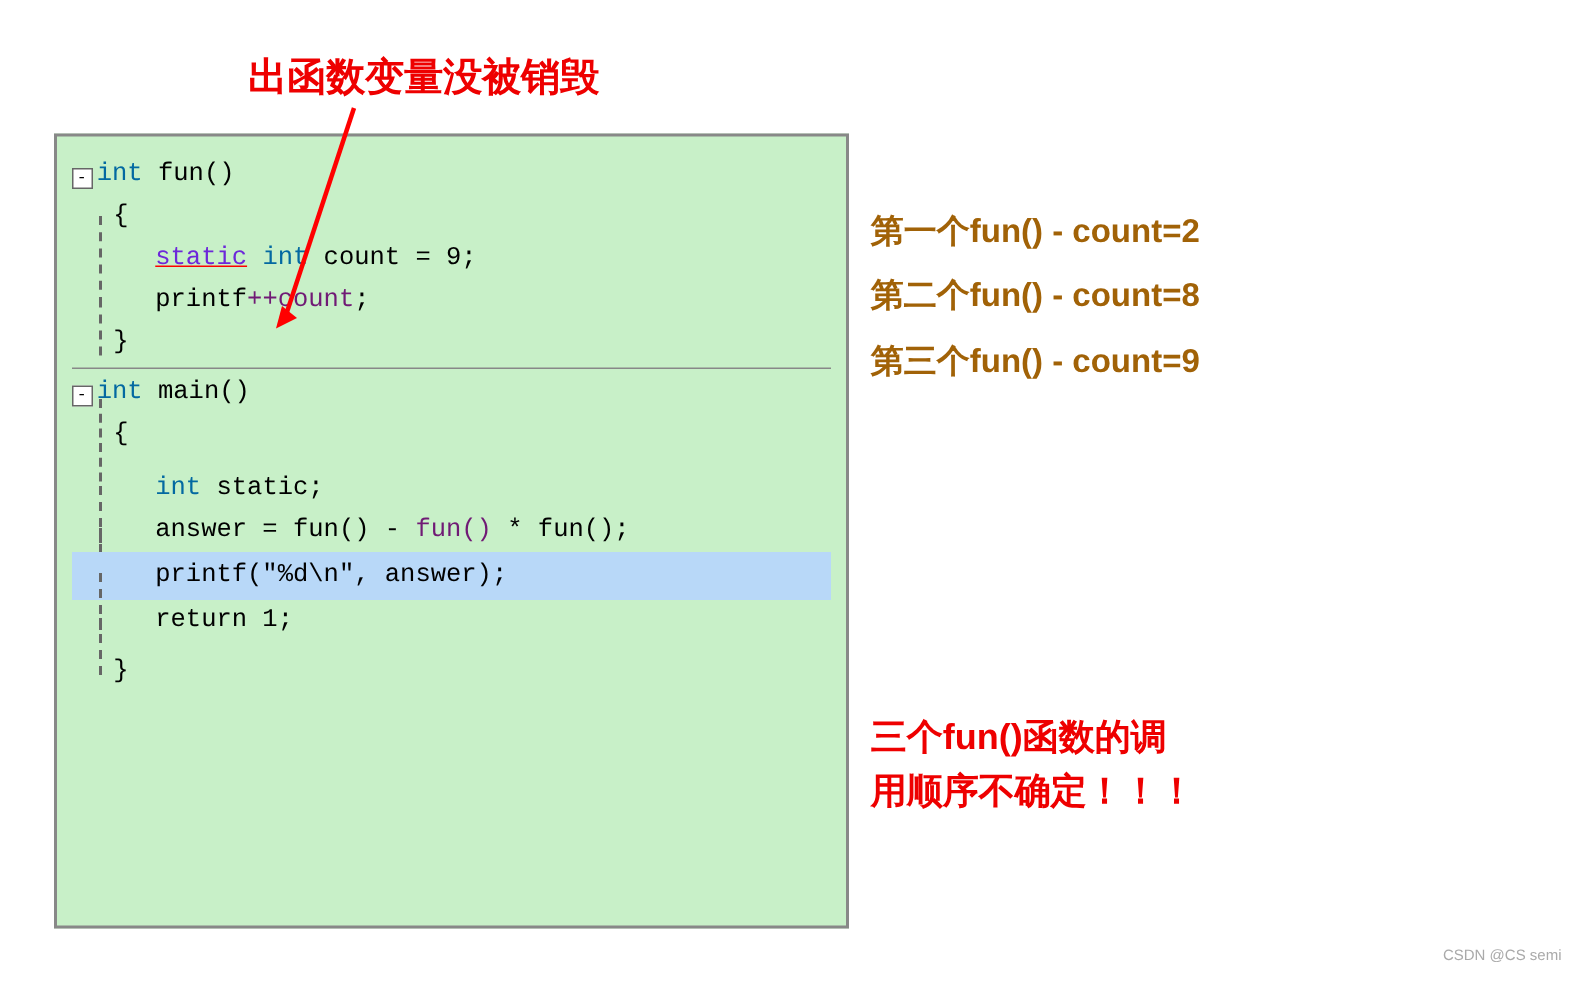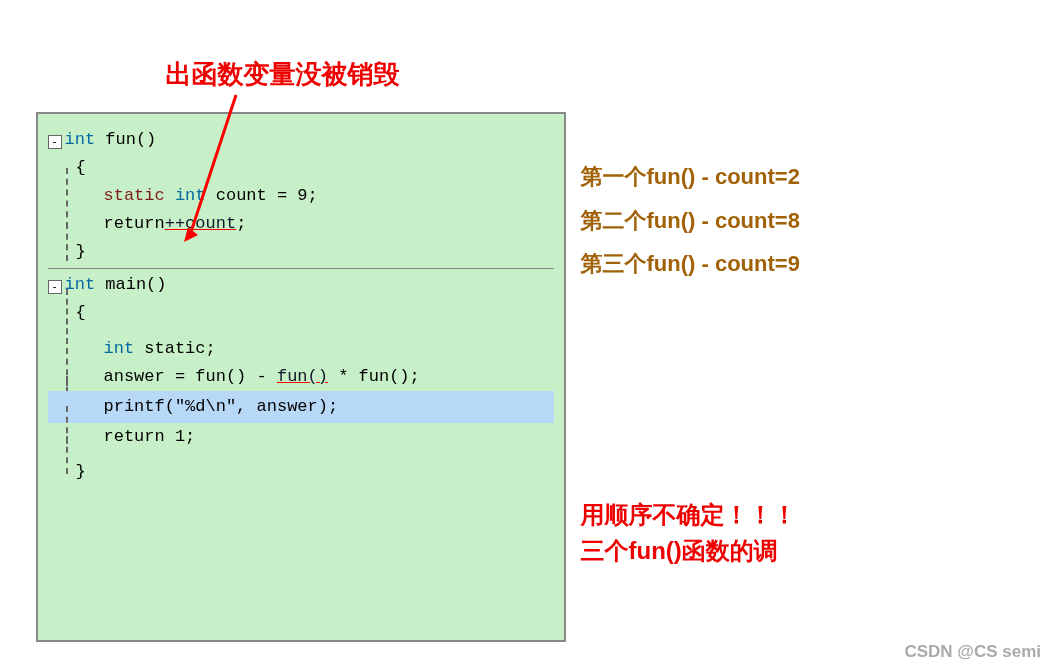--- a/index.html
+++ b/index.html
@@ -11,21 +11,21 @@
       overflow: hidden;
       position: relative;
     }
 
     .main-container {
       position: relative;
       width: 1051px;
       height: 667px;
       background: #fff;
       display: flex;
-      align-items: flex-end;
+      align-items: center;
       justify-content: center;
     }
 
     .content-area {
       position: relative;
       width: 980px;
       height: 610px;
       margin-top: 10px;
     }
 
@@ -125,46 +125,45 @@
       width: 28px;
       flex-shrink: 0;
     }
     .indent2 {
       display: inline-block;
       width: 56px;
       flex-shrink: 0;
     }
 
     .kw { color: #0369a1; }
-    .underline-red { text-decoration-color: red; color: #7f1d1d; }
-    .underline-red-black { text-decoration: underline; text-decoration-color: red; color: #0f172a; }
+    .underline-red { text-decoration: underline; text-decoration-color: red; color: #6d28d9; }
+    .underline-red-black { text-decoration-color: red; color: #701a75; }
 
     
     .highlighted {
       background: #b8d8f8;
     }
 
     .code-section {
       position: relative;
     }
 
     
     .section-border {
       border-top: 1px solid #888;
       margin: 2px 0;
     }
 
     .watermark {
       position: absolute;
-      bottom: 5px;
+      bottom: 24px;
       right: 10px;
-      font-size: 17px;
+      font-size: 10px;
       color: #aaa;
       font-family: Arial, sans-serif;
-      font-weight: bold;
     }
   </style>
 </head>
 <body>
 
 <div class="main-container">
   <div class="content-area">
 
     <div class="annotation-top">出函数变量没被销毁</div>
 
@@ -193,21 +192,21 @@
 
             <span style="position:absolute;left:18px;top:-32px;bottom:-5px;border-left:2px dashed #666;height:60px;"></span>
           </span>
           <span class="underline-red">static</span>&nbsp;<span class="kw">int</span>&nbsp;<span>count = 9;</span>
         </div>
 
         <div class="code-line" style="position:relative;">
           <span class="indent2" style="position:relative;">
             <span style="position:absolute;left:18px;top:-5px;bottom:-5px;border-left:2px dashed #666;height:38px;"></span>
           </span>
-          <span>return </span>
+          <span>printf </span>
             <span class="underline-red-black">++count</span>
             <span>;</span>
         </div>
 
         <div class="code-line">
           <span class="indent1"></span>
           <span>}</span>
         </div>
       </div>
 
@@ -275,21 +274,21 @@
       </div>
       <div class="line">
         <span>第二个fun() - count=8</span>
       </div>
       <div class="line">
         <span>第三个fun() - count=9</span>
       </div>
     </div>
 
     <div class="bottom-annotation">
+      <div>三个fun()函数的调</div>
       <div>用顺序不确定！！！</div>
-      <div>三个fun()函数的调</div>
     </div>
 
   </div>
 
   <div class="watermark">CSDN @CS semi</div>
 
 </div>
 
 </body></html>

